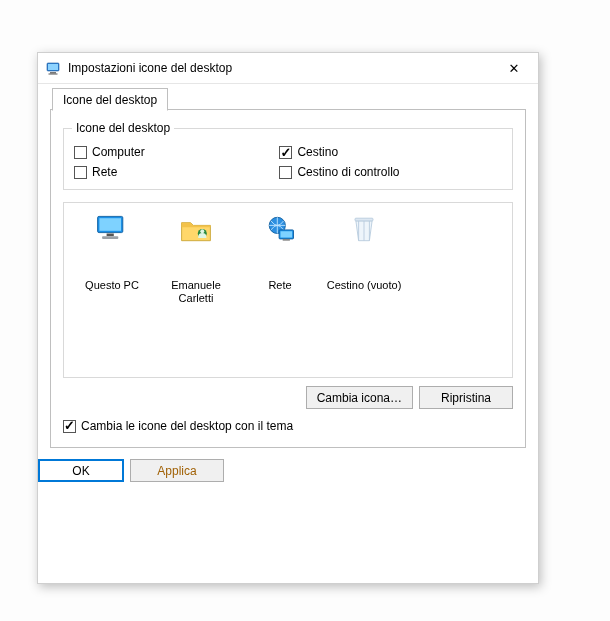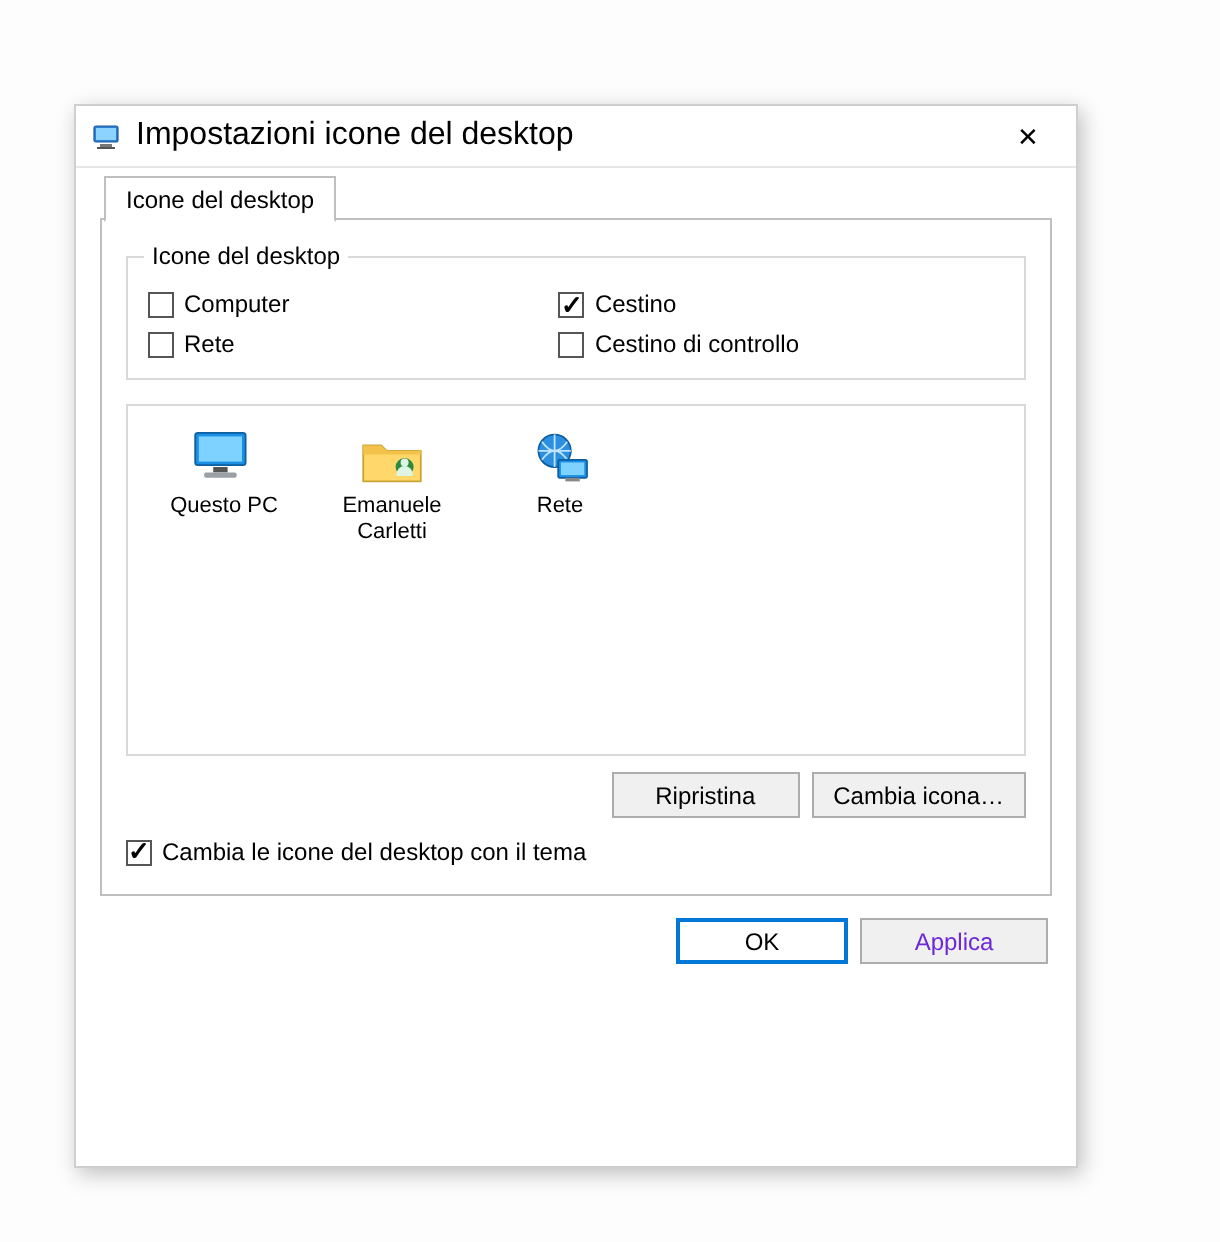--- a/index.html
+++ b/index.html
@@ -30,21 +30,21 @@
     padding: 0 2px 0 8px;
     border-bottom: 1px solid #e6e6e6;
   }
   .titlebar .app-icon {
     width: 16px;
     height: 16px;
     margin-right: 6px;
   }
   .titlebar .title {
     flex: 1;
-    font-size: 16px;
+    font-size: 12px;
   }
   .close-btn {
     width: 44px;
     height: 30px;
     display: flex;
     align-items: center;
     justify-content: center;
     font-size: 13px;
     cursor: default;
   }
@@ -129,20 +129,21 @@
     display: flex;
     flex-wrap: wrap;
   }
   .icon {
     width: 84px;
     display: flex;
     flex-direction: column;
     align-items: center;
     text-align: center;
     margin-bottom: 6px;
+    gap: 32px;
   }
   .icon .glyph {
     width: 36px;
     height: 32px;
     display: flex;
     align-items: center;
     justify-content: center;
   }
   .icon .label {
     font-size: 11px;
@@ -168,30 +169,30 @@
     padding: 0 10px;
     box-sizing: border-box;
   }
   .btn.default {
     border: 2px solid #0078d7;
     background: #fff;
     height: 23px;
     min-width: 86px;
   }
   .btn.disabled {
-    color: #6d28d9;
+    color: #a16207;
   }
   .themecheck {
     margin-top: 10px;
     display: flex;
     align-items: center;
   }
   .dlg-buttons {
     display: flex;
-    justify-content: flex-end;
+    justify-content: flex-start;
     gap: 6px;
     padding: 0 14px 12px 0;
   }
 </style>
 </head>
 <body>
 
 <div class="dialog">
 
   <div class="titlebar">
@@ -275,26 +276,36 @@
   <svg viewBox="0 0 40 34" width="36" height="32">
     <circle cx="17" cy="13" r="9" fill="#2d8fe0" stroke="#0e5fa0"></circle>
     <path d="M8 13 h18 M17 4 v18 M10 8 q7 10 14 0 M10 18 q7 -10 14 0" stroke="#bfe4ff" stroke-width="1" fill="none"></path>
     <rect x="19" y="18" width="16" height="10" rx="1" fill="#1a8fe6" stroke="#0e5fa0"></rect>
     <rect x="20.5" y="19.5" width="13" height="7" fill="#7ed2ff"></rect>
     <rect x="23" y="28" width="8" height="2" fill="#888"></rect>
   </svg>
 </div>
               <div class="label">Rete</div>
             </div>
+            <div class="icon">
+              <div class="glyph">
+  <svg viewBox="0 0 40 34" width="36" height="32">
+    <path d="M11 8 h18 l-3 22 H14 Z" fill="#eef5fb" stroke="#b8ccde"></path>
+    <path d="M14 8 v22 M20 8 v22 M26 8 v22" stroke="#b8ccde" stroke-width="1"></path>
+    <rect x="10" y="5" width="20" height="3" rx="1" fill="#dce7f2" stroke="#b8ccde"></rect>
+  </svg>
+</div>
+              <div class="label">Cestino (vuoto)</div>
+            </div>
           </div>
       </div>
 
       <div class="btnrow">
+        <span class="btn">Cambia icona…</span>
         <span class="btn">Ripristina</span>
-        <span class="btn">Cambia icona…</span>
       </div>
 
       <div class="themecheck">
         <span class="chk checked">
             <span class="mark">✓</span>
           </span>
         <span>Cambia le icone del desktop con il tema</span>
       </div>
 
     </div>

